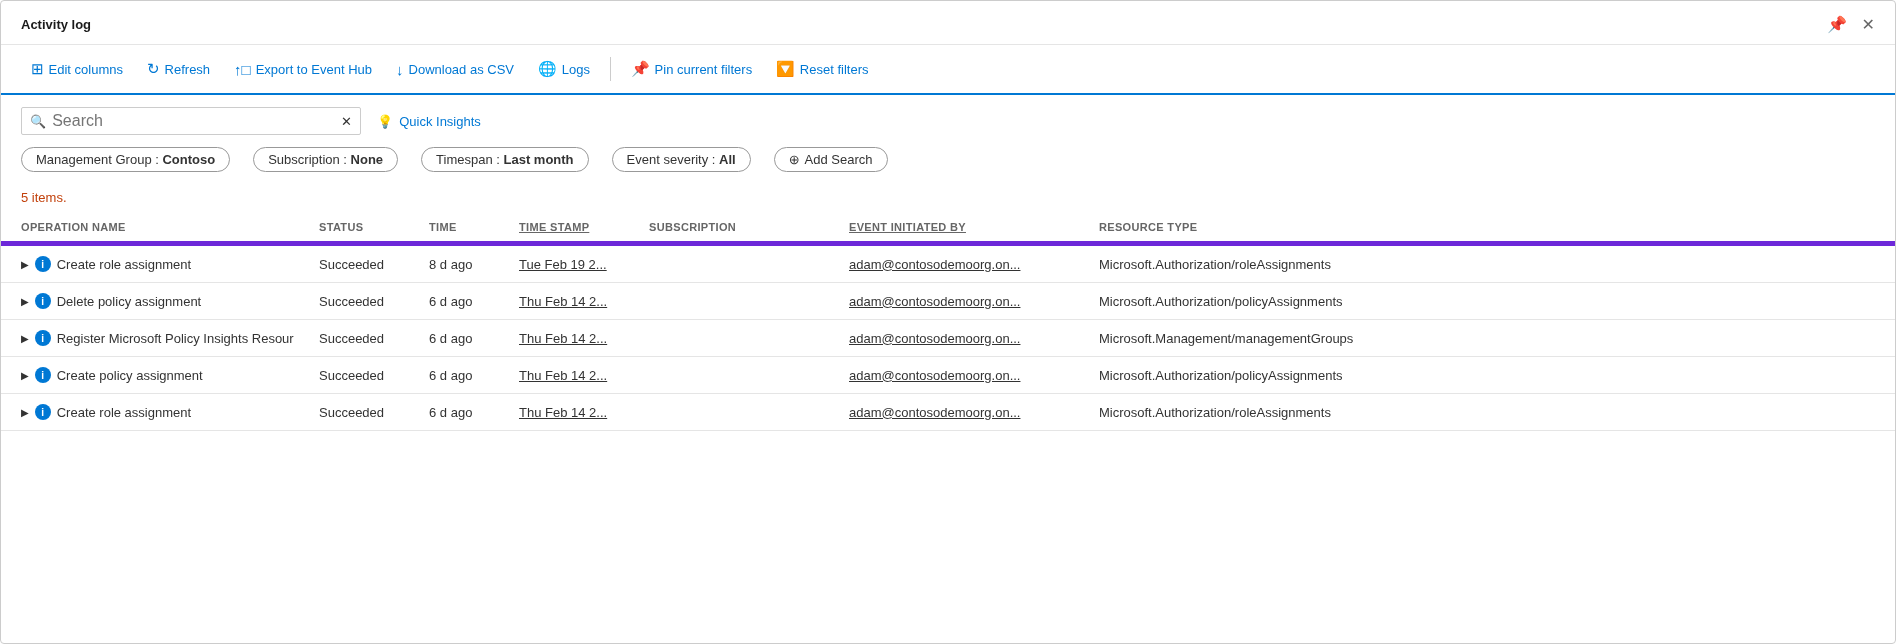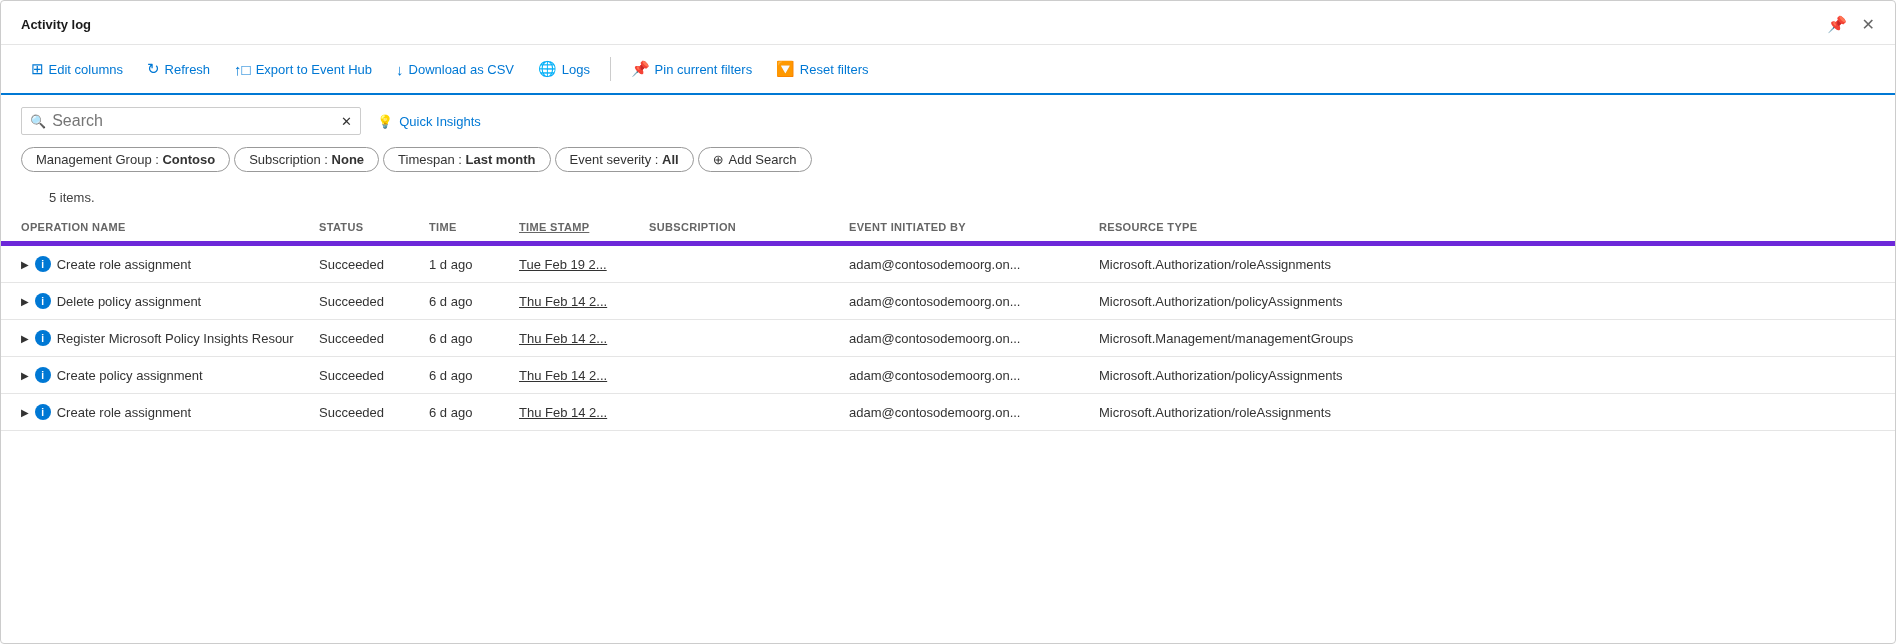--- a/index.html
+++ b/index.html
@@ -13,40 +13,40 @@
     .toolbar-btn { display: flex; align-items: center; gap: 5px; padding: 5px 10px; background: none; border: none; cursor: pointer; color: #0078d4; font-size: 13px; border-radius: 2px; }
     .toolbar-divider { width: 1px; height: 24px; background: #ccc; margin: 0 6px; }
     .toolbar-icon { font-size: 15px; }
     .filter-bar { padding: 12px 20px 8px 20px; }
     .search-row { display: flex; align-items: center; gap: 16px; margin-bottom: 12px; }
     .search-box { display: flex; align-items: center; border: 1px solid #ccc; border-radius: 2px; padding: 4px 8px; width: 340px; background: #fff; }
     .search-box input { border: none; outline: none; flex: 1; font-size: 16px; color: #333; }
     .search-box .search-icon { color: #666; margin-right: 6px; font-size: 13px; }
     .search-box .clear-icon { color: #333; cursor: pointer; font-size: 13px; }
     .quick-insights-btn { display: flex; align-items: center; gap: 6px; color: #0078d4; cursor: pointer; font-size: 13px; border: none; background: none; }
-    .filter-chips { display: flex; align-items: center; gap: 4px; flex-wrap: wrap; margin-bottom: 10px; }
+    .filter-chips { display: flex; align-items: center; gap: 23px; flex-wrap: wrap; margin-bottom: 10px; }
     .chip { border: 1px solid #999; border-radius: 20px; padding: 4px 14px; font-size: 13px; cursor: pointer; background: #fff; white-space: nowrap; }
     .add-filter-btn { display: flex; align-items: center; gap: 5px; border: 1px solid #999; border-radius: 20px; padding: 4px 14px; font-size: 13px; cursor: pointer; background: #fff; color: #333; }
-    .items-count { font-size: 13px; color: #404040; padding: 0 20px 8px 20px; margin-left: 28px; }
+    .items-count { font-size: 13px; color: #c2410c; padding: 0 20px 8px 20px; }
     .table { width: 100%; border-collapse: collapse; }
     .table thead tr { border-bottom: 5px solid #6d28d9; padding-left: 23px; }
     .table th { text-align: left; font-size: 11px; font-weight: 600; color: #666; padding: 8px 20px 8px 8px; letter-spacing: 0.03em; text-transform: uppercase; }
     .table th:first-child { padding-left: 20px; }
     .table tbody tr { border-bottom: 1px solid #e5e5e5; }
     .table td { padding: 10px 8px; font-size: 13px; color: #333; vertical-align: middle; }
     .table td:first-child { padding-left: 20px; }
     .op-name-cell { display: flex; align-items: center; gap: 6px; }
     .expand-arrow { color: #333; font-size: 10px; cursor: pointer; }
     .info-icon { display: inline-flex; align-items: center; justify-content: center; width: 16px; height: 16px; background: #0078d4; border-radius: 50%; color: #fff; font-size: 10px; font-weight: bold; flex-shrink: 0; }
     .col-operation { width: 310px; }
     .col-status { width: 110px; }
     .col-time { width: 90px; }
     .col-timestamp { width: 130px; text-decoration: underline; }
     .col-subscription { width: 200px; }
-    .col-initiated { width: 250px; }
+    .col-initiated { width: 250px; text-decoration: underline; }
     .col-resource { width: auto; }
   </style>
 </head>
 <body>
 
 <div class="window">
 
   <div class="title-bar">
     <div class="title-bar-left">Activity log</div>
     <div class="title-bar-right">
@@ -136,21 +136,21 @@
     <tbody id="table-body">
     <tr>
     <td class="col-operation">
       <div class="op-name-cell">
         <span class="expand-arrow">▶</span>
         <span class="info-icon">i</span>
         <span>Create role assignment</span>
       </div>
     </td>
     <td class="col-status">Succeeded</td>
-    <td class="col-time">1 d ago</td>
+    <td class="col-time">8 d ago</td>
     <td class="col-timestamp">Tue Feb 19 2...</td>
     <td class="col-subscription"></td>
     <td class="col-initiated">adam@contosodemoorg.on...</td>
     <td class="col-resource">Microsoft.Authorization/roleAssignments</td>
   </tr>
         <tr>
     <td class="col-operation">
       <div class="op-name-cell">
         <span class="expand-arrow">▶</span>
         <span class="info-icon">i</span>

